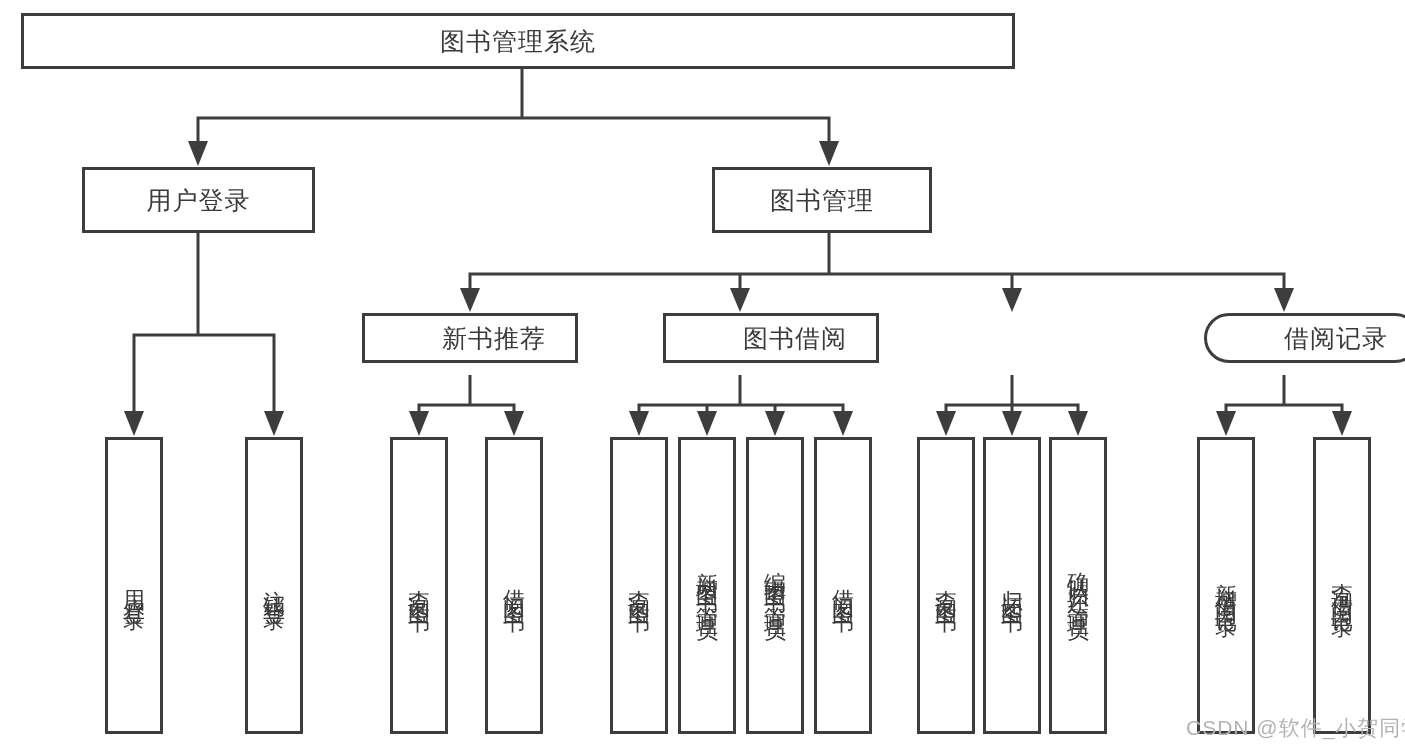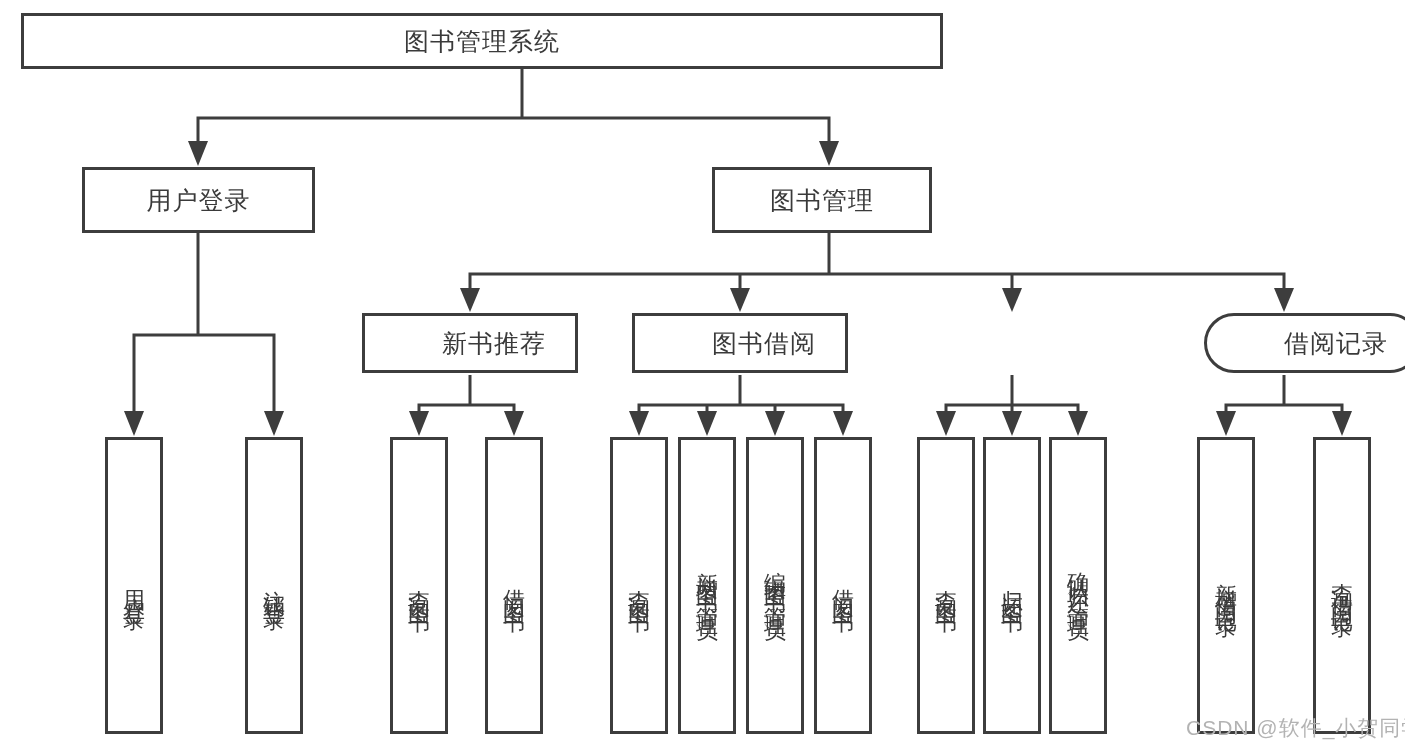--- a/index.html
+++ b/index.html
@@ -43,26 +43,26 @@
   }
   .vnode .vtext {
     writing-mode: vertical-rl;
     text-orientation: mixed;
     font-size: 22px;
     letter-spacing: 7px;
     line-height: 1;
     white-space: nowrap;
     color: #3a3a3a;
   }
-  .root-node   { left: 21px;  top: 13px;  width: 922px; height: 56px; }
+  .root-node   { left: 21px;  top: 13px;  width: 994px; height: 56px; }
   .l2a         { left: 82px;  top: 167px; width: 233px;  height: 66px; }
   .l2b         { left: 712px; top: 167px; width: 220px;  height: 66px; }
-  .l3          { top: 313px;  height: 60px; width: 216px; padding-left: 48px; }
+  .l3          { top: 313px;  height: 50px; width: 216px; padding-left: 48px; }
   .l3-1 { left: 362px; }
-  .l3-2 { left: 632px; }
+  .l3-2 { left: 663px; }
   .l3-3 { left: 903px; }
   .l3-4 { left: 1204px; border-radius: 30px; }
   .v-105  { left: 105px; }
   .v-245  { left: 245px; }
   .v-390  { left: 390px; }
   .v-485  { left: 485px; }
   .v-610  { left: 610px; }
   .v-678  { left: 678px; }
   .v-746  { left: 746px; }
   .v-814  { left: 814px; }

